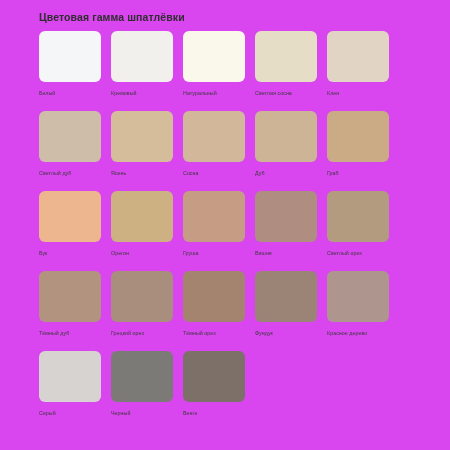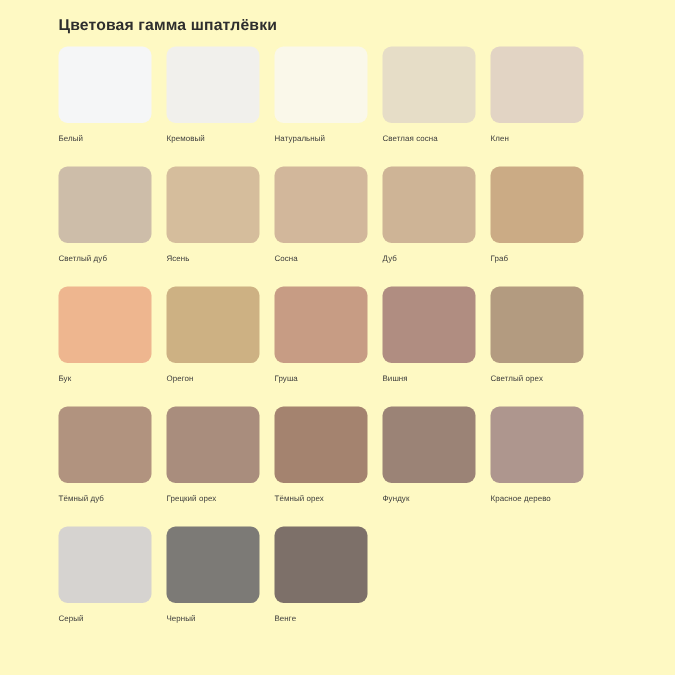--- a/index.html
+++ b/index.html
@@ -14,21 +14,21 @@
     font-family: "Liberation Sans", "DejaVu Sans", sans-serif;
     overflow: hidden;
     -webkit-font-smoothing: antialiased;
   }
   #palette-page {
     position: relative;
     width: 450px;
     height: 450px;
     box-sizing: border-box;
     padding: 0;
-    background: #fef9c3;
+    background: #d946ef;
   }
   #page-title {
     position: absolute;
     left: 39px;
     top: 11px;
     margin: 0;
     font-size: 10.5px;
     font-weight: 700;
     line-height: 13px;
     color: #2e2e2e;

